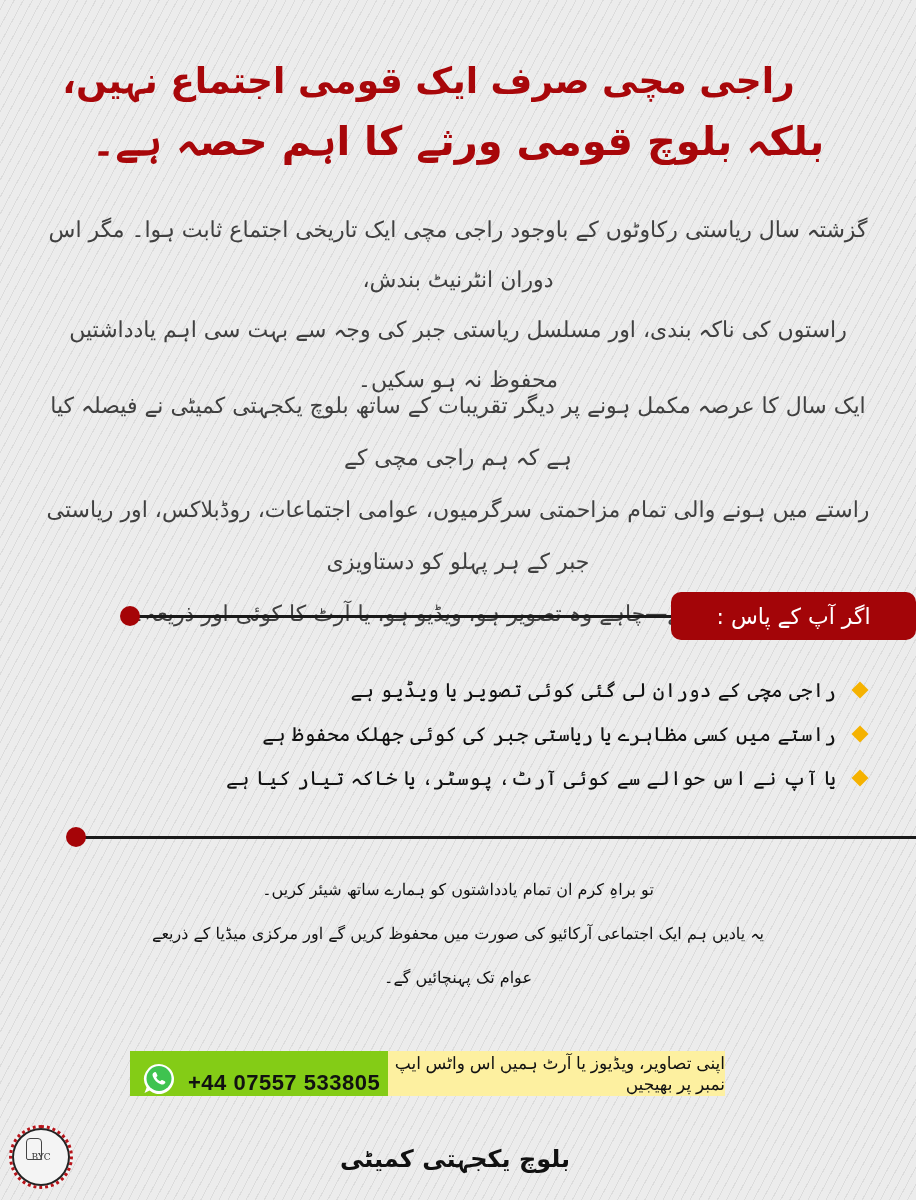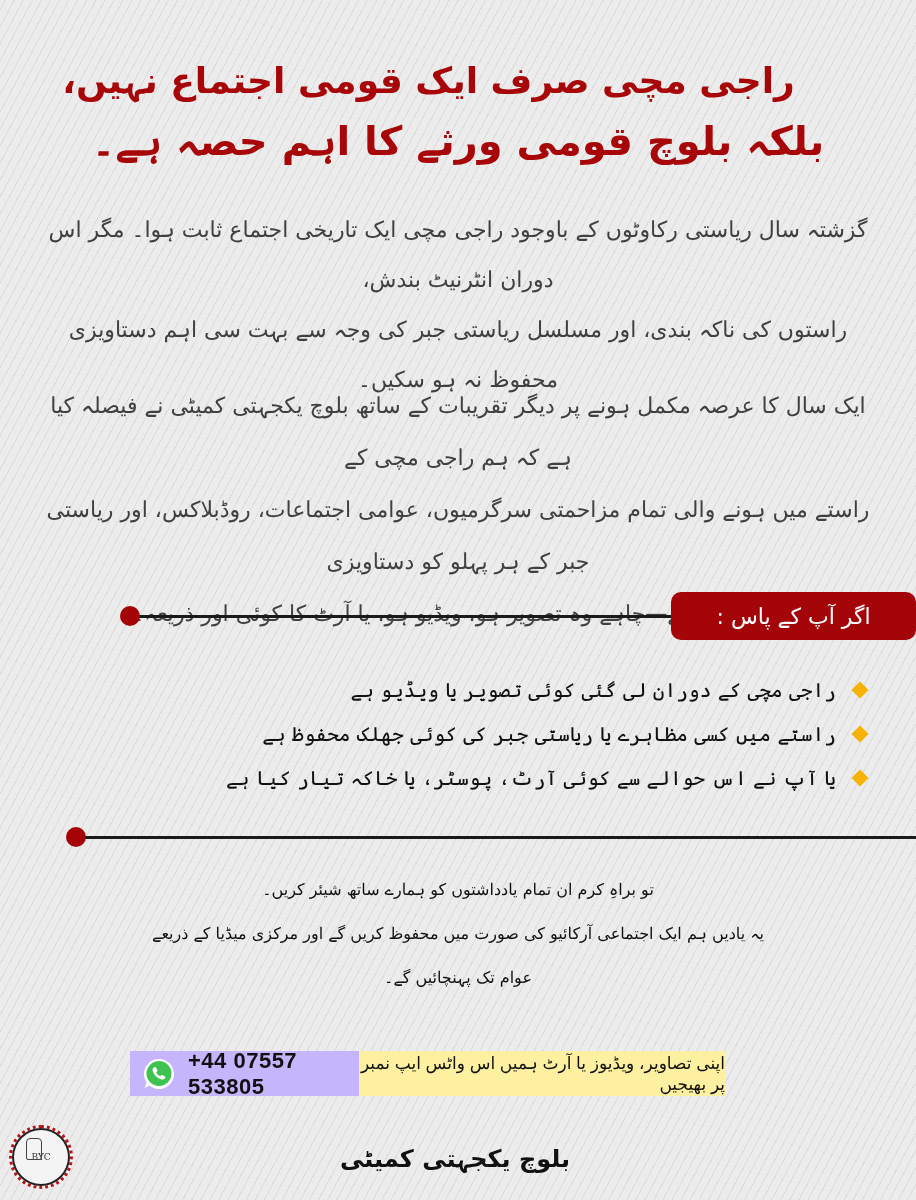--- a/index.html
+++ b/index.html
@@ -94,25 +94,25 @@
     }
     .contact {
       top: 1051px;
       left: 130px;
       width: 595px;
       height: 45px;
       display: flex;
       direction: ltr;
     }
     .contact-phone {
-      width: 229px;
+      width: 258px;
       height: 100%;
-      background: #c4b5fd;
-      display: flex;
-      align-items: center;
+      background: #84cc16;
+      display: flex;
+      align-items: flex-end;
       padding-left: 12px;
       gap: 12px;
     }
     .contact-number {
       font-family: "Liberation Sans", sans-serif;
       font-weight: bold;
       font-size: 22px;
       color: #111;
       letter-spacing: 0.5px;
     }
@@ -170,21 +170,21 @@
     }
   </style>
 </head>
 <body>
 
 <h1 class="abs title title-1">راجی مچی صرف ایک قومی اجتماع نہیں،</h1>
 <h1 class="abs title title-2">بلکہ بلوچ قومی ورثے کا اہم حصہ ہے۔</h1>
 
 <div class="abs para para-1">
   <div>گزشتہ سال ریاستی رکاوٹوں کے باوجود راجی مچی ایک تاریخی اجتماع ثابت ہوا۔ مگر اس دوران انٹرنیٹ بندش،</div>
-  <div>راستوں کی ناکہ بندی، اور مسلسل ریاستی جبر کی وجہ سے بہت سی اہم دستاویزی محفوظ نہ ہو سکیں۔</div>
+  <div>راستوں کی ناکہ بندی، اور مسلسل ریاستی جبر کی وجہ سے بہت سی اہم یادداشتیں محفوظ نہ ہو سکیں۔</div>
 </div>
 
 <div class="abs para para-2">
   <div>ایک سال کا عرصہ مکمل ہونے پر دیگر تقریبات کے ساتھ بلوچ یکجہتی کمیٹی نے فیصلہ کیا ہے کہ ہم راجی مچی کے</div>
   <div>راستے میں ہونے والی تمام مزاحمتی سرگرمیوں، عوامی اجتماعات، روڈبلاکس، اور ریاستی جبر کے ہر پہلو کو دستاویزی</div>
   <div>شکل دیں گے—چاہے وہ تصویر ہو، ویڈیو ہو، یا آرٹ کا کوئی اور ذریعہ۔</div>
 </div>
 
 <div class="abs divider-line" style="top:615px; left:130px; width:545px;"></div>
 <div class="abs divider-dot" style="top:606px; left:120px;"></div>

